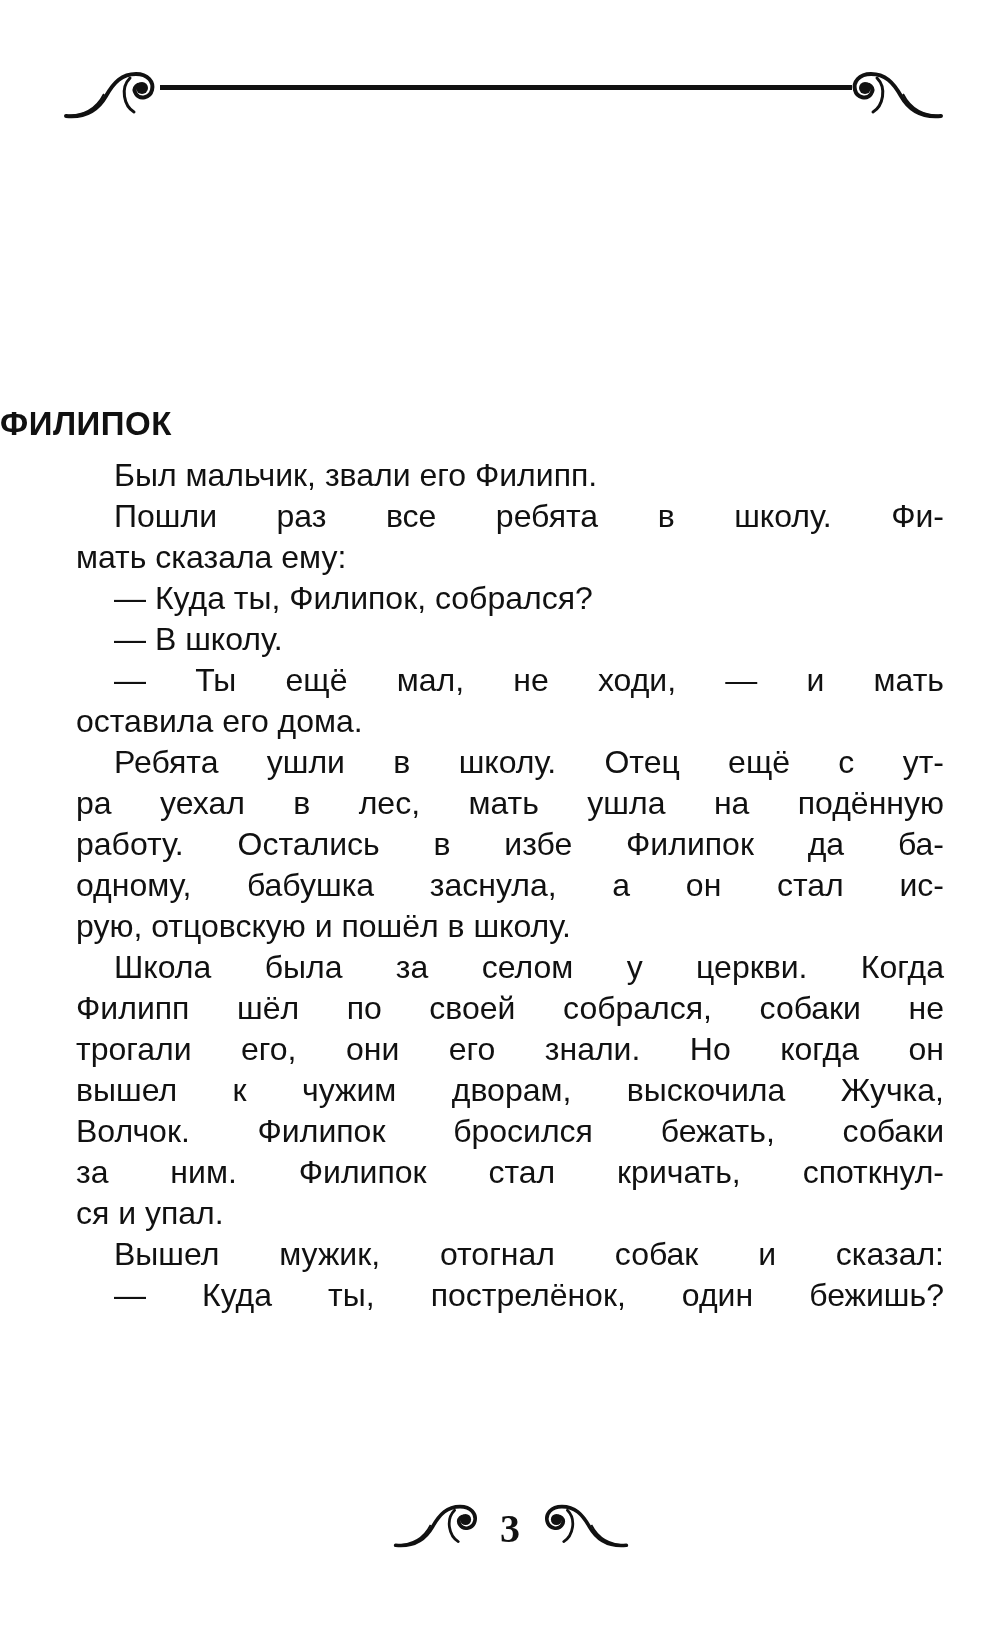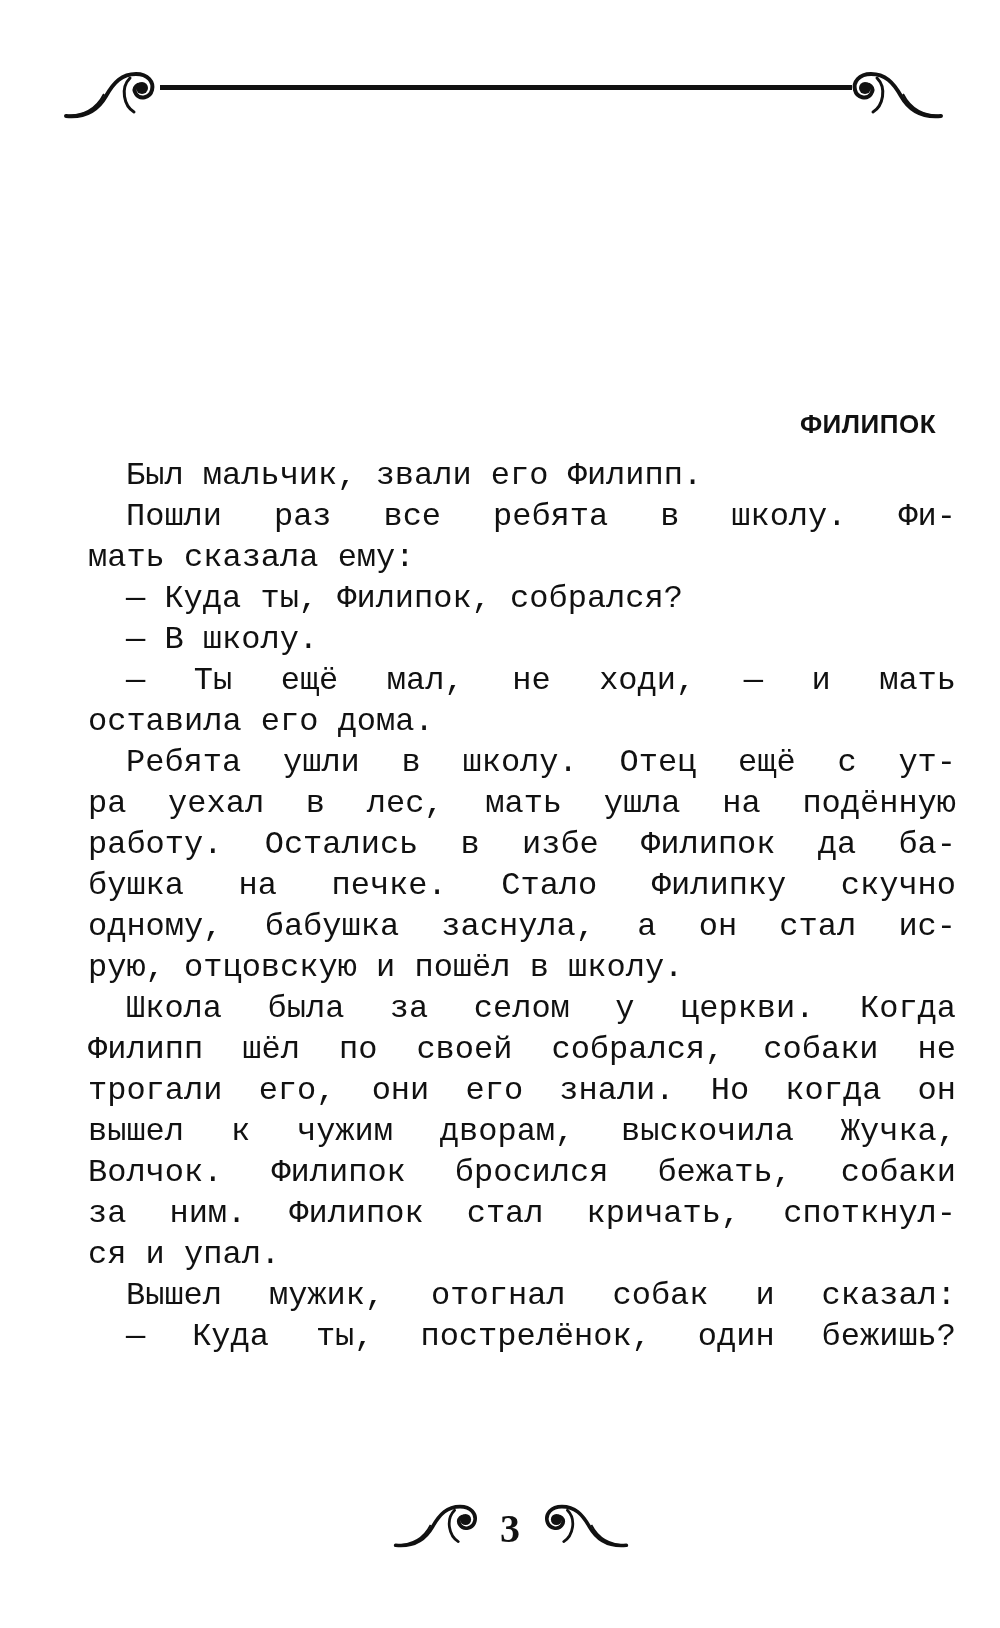--- a/index.html
+++ b/index.html
@@ -1,26 +1,26 @@
 <!DOCTYPE html>
 <html><head>
   <meta charset="utf-8">
   <style>
     html, body { margin: 0; padding: 0; background: #ffffff; }
     body { width: 1000px; height: 1628px; position: relative; overflow: hidden; color: #111111; }
     .ornament { position: absolute; }
     .top-rule { position: absolute; left: 160px; top: 85px; width: 692px; height: 5px; background: #111; }
     .title {
       position: absolute; left: 0; width: 936px; top: 404px;
-      text-align: right; font-family: "Liberation Sans", sans-serif;
-      font-weight: bold; font-size: 26px; letter-spacing: 0.5px; line-height: 40px;
+      text-align: left; font-family: "Liberation Sans", sans-serif;
+      font-weight: bold; font-size: 33px; letter-spacing: 0.5px; line-height: 40px;
     }
     .body-text {
-      position: absolute; left: 88px; width: 868px; top: 455px;
-      font-family: Liberation Mono, monospace; font-size: 32px; line-height: 41px;
+      position: absolute; left: 76px; width: 868px; top: 455px;
+      font-family: Liberation Sans, sans-serif; font-size: 32px; line-height: 41px;
     }
     .line {
       display: block; height: 41px; white-space: nowrap;
       text-align: justify; text-align-last: justify;
     }
     .line.indent { padding-left: 38px; }
     .line.last { text-align-last: left; }
     .page-number {
       position: absolute; left: 490px; width: 40px; top: 1507px;
       text-align: center; font-family: "Liberation Serif", serif; font-weight: bold; font-size: 40px; line-height: 44px;
@@ -51,21 +51,20 @@
   <span class="line indent last">Был мальчик, звали его Филипп.</span>
   <span class="line indent">Пошли раз все ребята в школу. Фи-</span>
   <span class="line last">мать сказала ему:</span>
   <span class="line indent last">— Куда ты, Филипок, собрался?</span>
   <span class="line indent last">— В школу.</span>
   <span class="line indent">— Ты ещё мал, не ходи, — и мать</span>
   <span class="line last">оставила его дома.</span>
   <span class="line indent">Ребята ушли в школу. Отец ещё с ут-</span>
   <span class="line">ра уехал в лес, мать ушла на подённую</span>
   <span class="line">работу. Остались в избе Филипок да ба-</span>
-  <span class="line">бушка на печке. Стало Филипку скучно</span>
   <span class="line">одному, бабушка заснула, а он стал ис-</span>
   <span class="line last">рую, отцовскую и пошёл в школу.</span>
   <span class="line indent">Школа была за селом у церкви. Когда</span>
   <span class="line">Филипп шёл по своей собрался, собаки не</span>
   <span class="line">трогали его, они его знали. Но когда он</span>
   <span class="line">вышел к чужим дворам, выскочила Жучка,</span>
   <span class="line">Волчок. Филипок бросился бежать, собаки</span>
   <span class="line">за ним. Филипок стал кричать, споткнул-</span>
   <span class="line last">ся и упал.</span>
   <span class="line indent">Вышел мужик, отогнал собак и сказал:</span>

